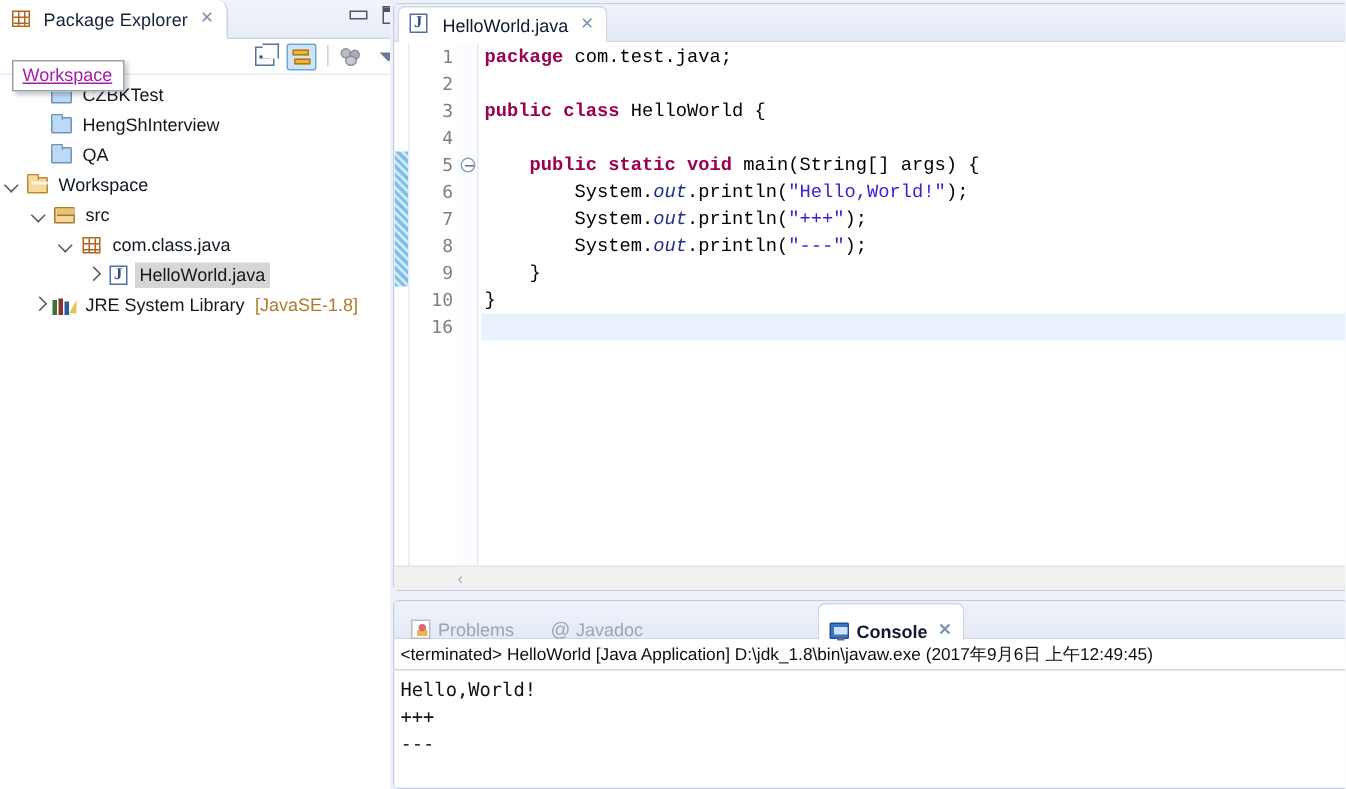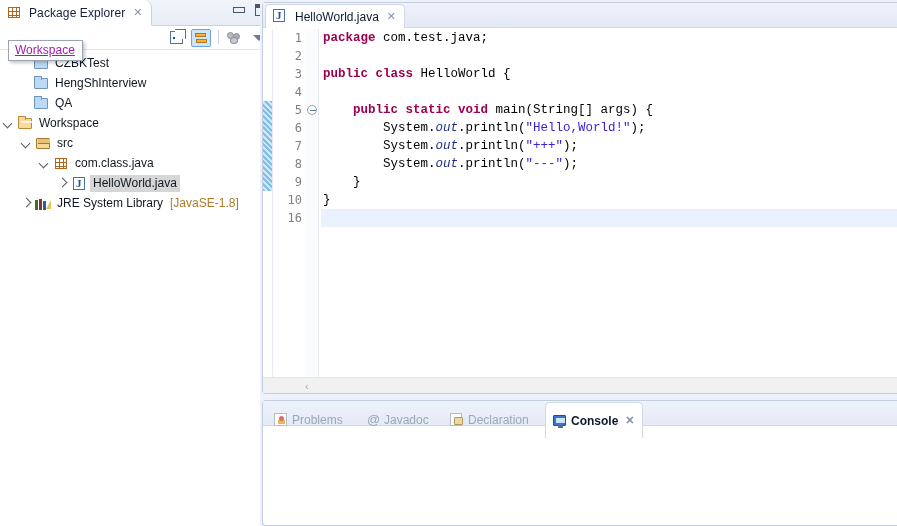--- a/index.html
+++ b/index.html
@@ -436,30 +436,30 @@
               <span class="ic-problems"></span>
             </span>
             <span>Problems</span>
           </div>
           <div class="cstab" style="left: 96px;">
             <span class="cs-ico">
               <span class="ic-javadoc">@</span>
             </span>
             <span>Javadoc</span>
           </div>
-          <div class="cstab" style="left: 180px;">
-            <span class="cs-ico">
-              <span class="ic-decl"></span>
-            </span>
-            <span>Declaration</span>
-          </div>
           <div class="cstab active" style="left: 282px;">
             <span class="cs-ico">
               <span class="ic-console"></span>
             </span>
             <span>Console</span>
             <span class="tab-close">✕</span>
           </div>
         </div>
+      <div id="console-body">
+        <div id="terminated-line">&lt;terminated&gt; HelloWorld [Java Application] D:\jdk_1.8\bin\javaw.exe (2017年9月6日 上午12:49:45)</div>
+        <div id="console-out">Hello,World!
++++
+---</div>
+      </div>
     </div>
 
   </div>
 </div>
 
 </body></html>

